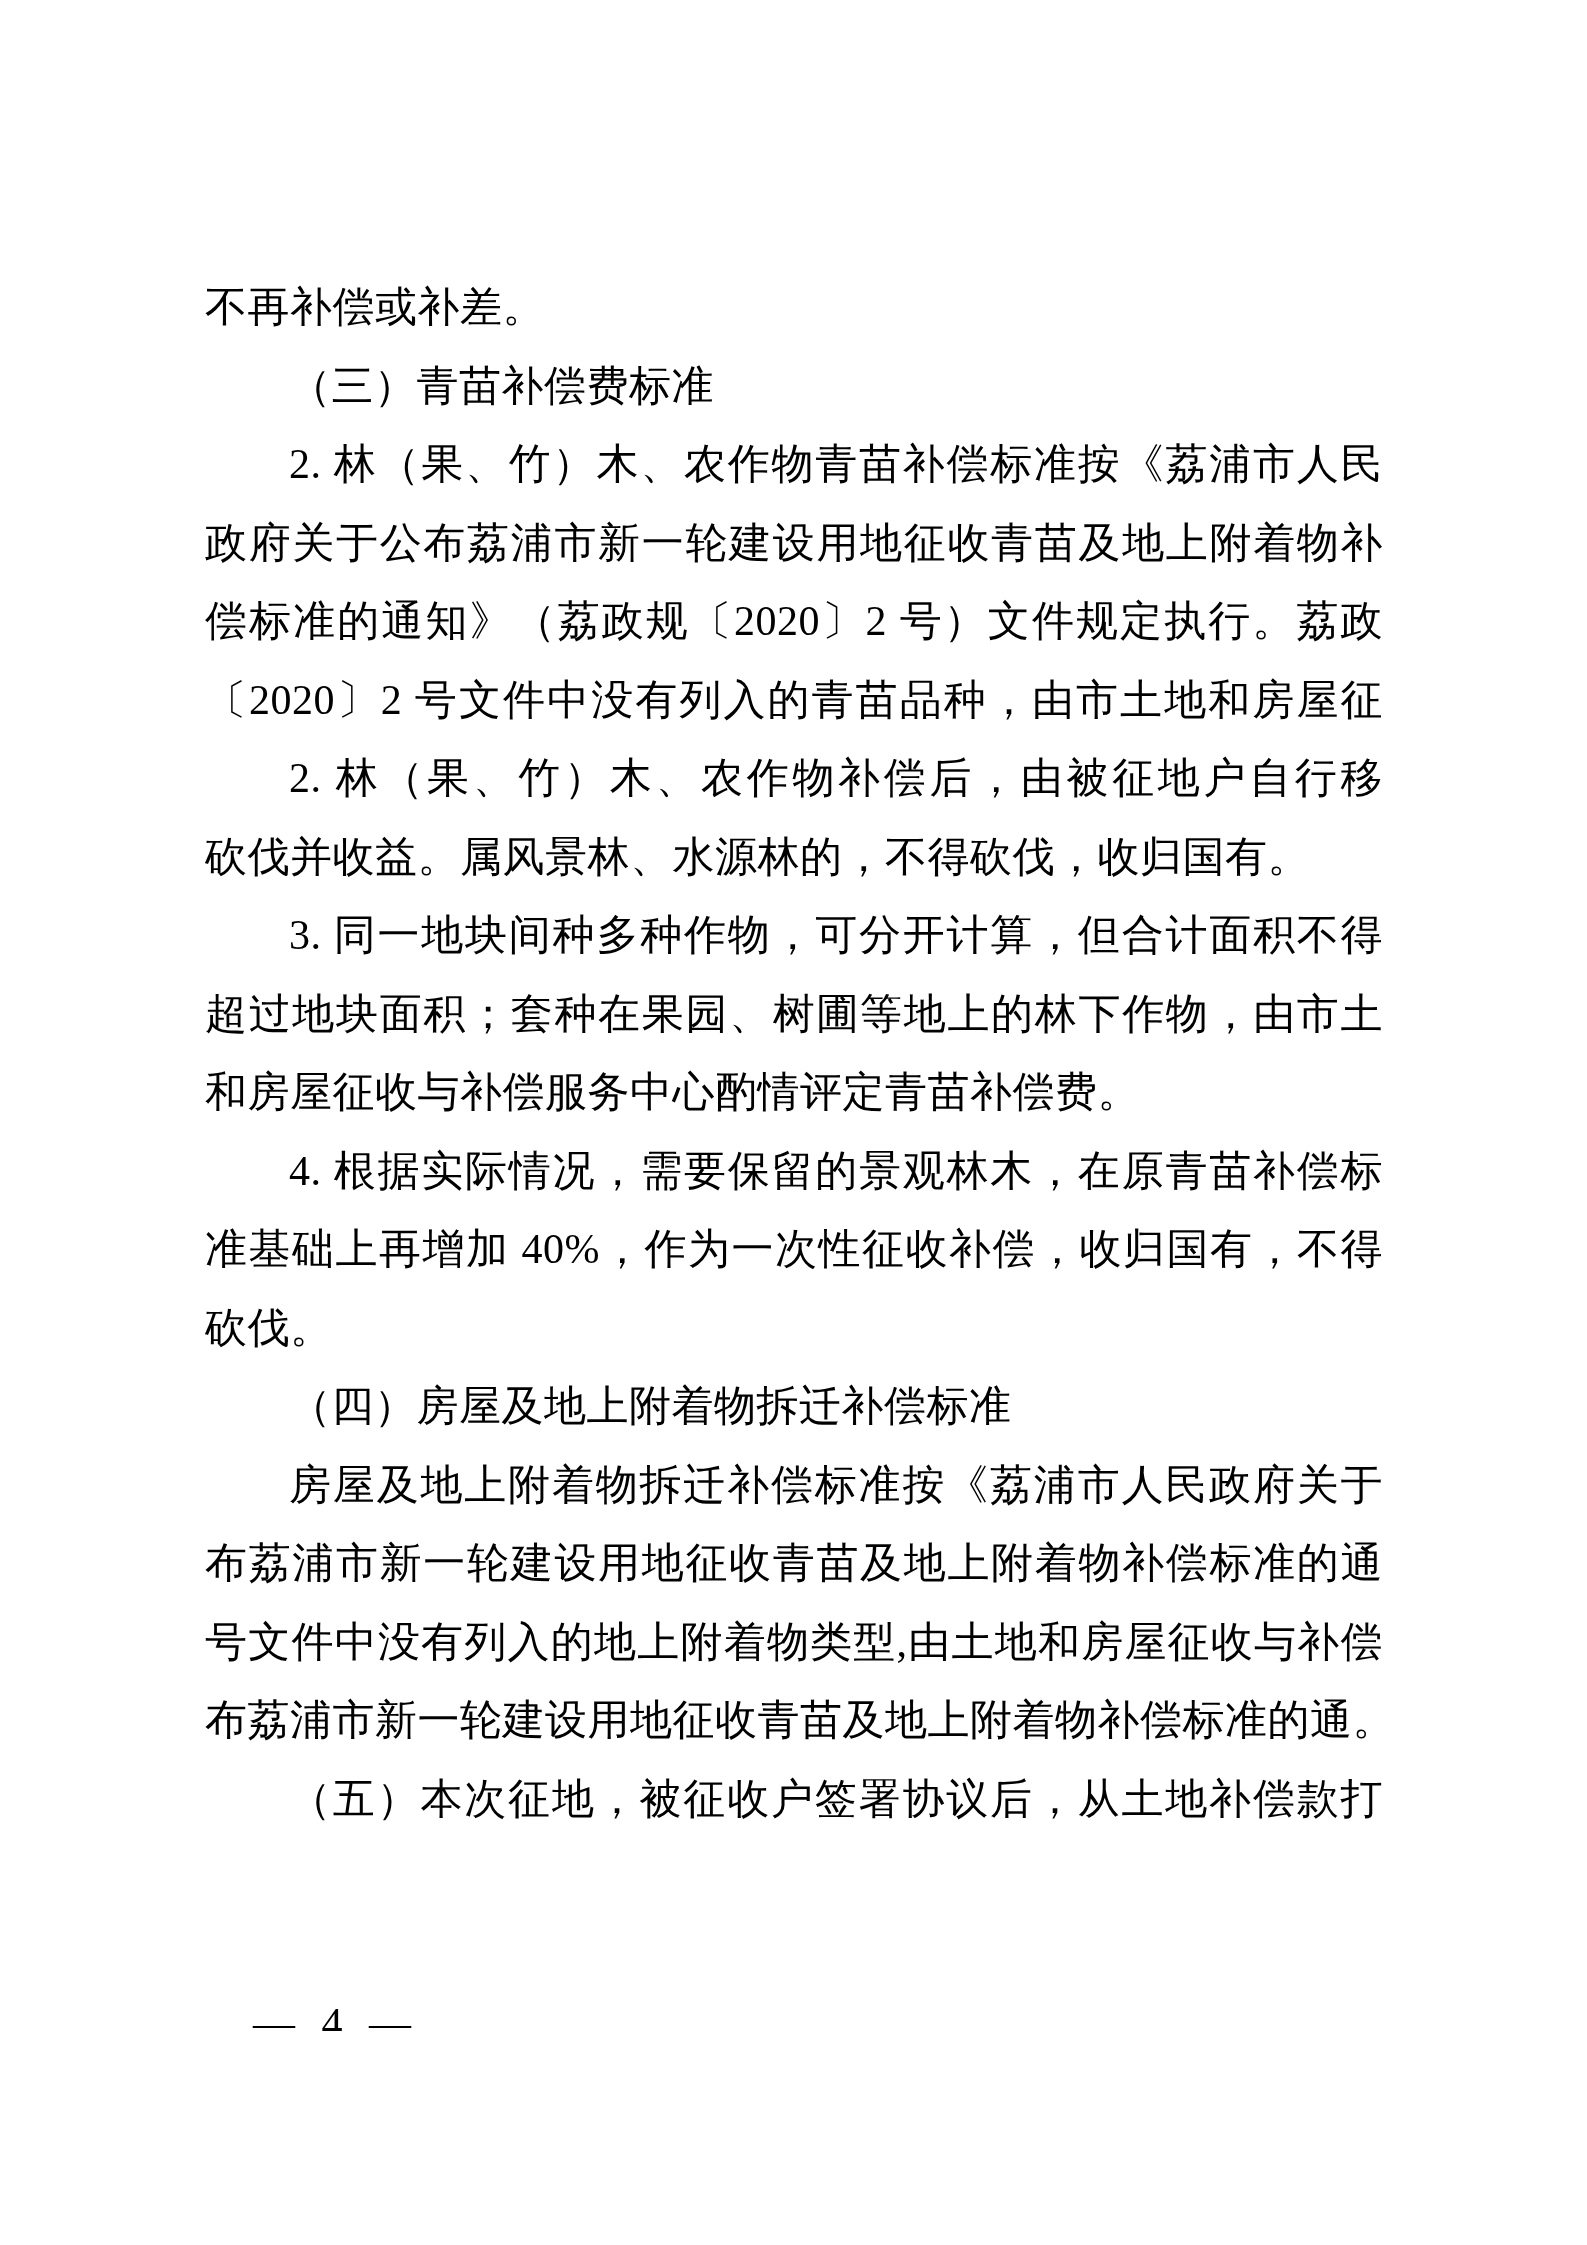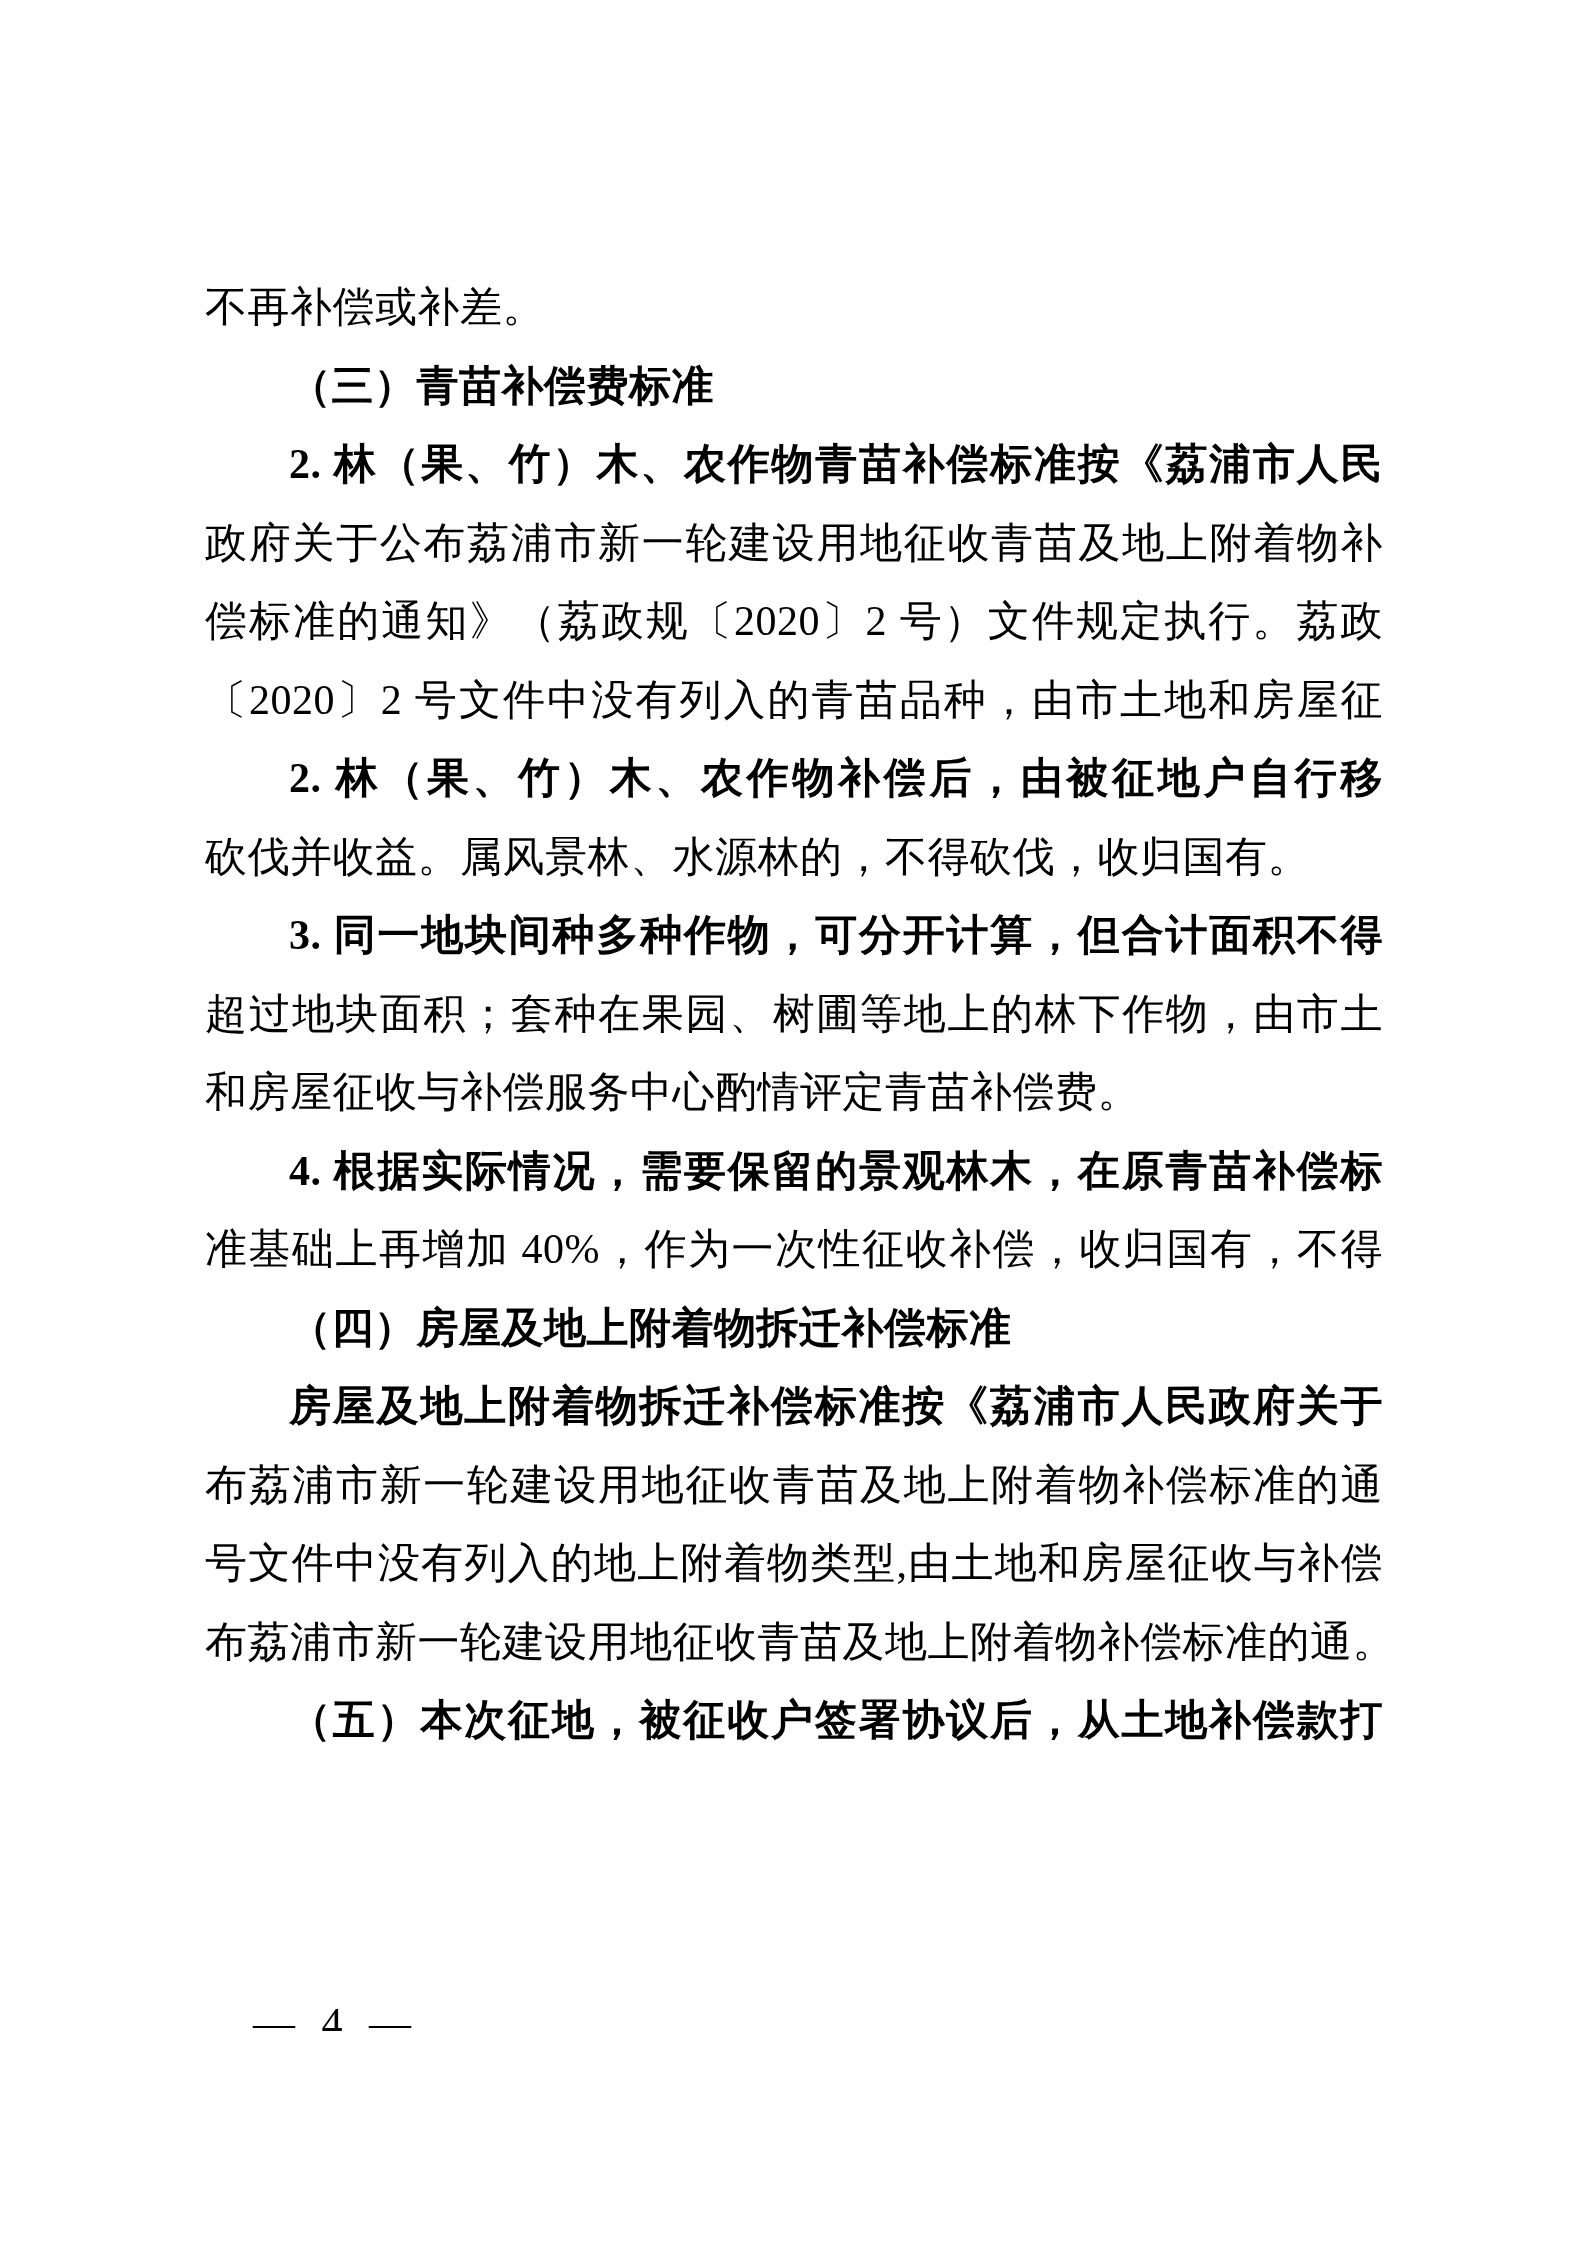--- a/index.html
+++ b/index.html
@@ -25,21 +25,20 @@
   .line {
     font-size: 42px;
     height: 78.5px;
     line-height: 78.5px;
     white-space: nowrap;
     text-align: left;
     letter-spacing: 0.5px;
   }
   .line.indent {
     text-indent: 2em;
-    font-weight: bold;
   }
   .line.fill {
     white-space: normal;
     text-align: justify;
     text-align-last: justify;
     text-justify: inter-character;
     overflow: hidden;
   }
   .footer {
     position: absolute;
@@ -62,20 +61,21 @@
       <div class="line fill">政府关于公布荔浦市新一轮建设用地征收青苗及地上附着物补</div>
       <div class="line fill">偿标准的通知》（荔政规〔2020〕2 号）文件规定执行。荔政规</div>
       <div class="line fill">〔2020〕2 号文件中没有列入的青苗品种，由市土地和房屋征收</div>
       <div class="line indent fill">2. 林（果、竹）木、农作物补偿后，由被征地户自行移栽、</div>
       <div class="line">砍伐并收益。属风景林、水源林的，不得砍伐，收归国有。</div>
       <div class="line indent fill">3. 同一地块间种多种作物，可分开计算，但合计面积不得</div>
       <div class="line fill">超过地块面积；套种在果园、树圃等地上的林下作物，由市土地</div>
       <div class="line">和房屋征收与补偿服务中心酌情评定青苗补偿费。</div>
       <div class="line indent fill">4. 根据实际情况，需要保留的景观林木，在原青苗补偿标</div>
       <div class="line fill">准基础上再增加 40%，作为一次性征收补偿，收归国有，不得</div>
+      <div class="line">砍伐。</div>
       <div class="line indent">（四）房屋及地上附着物拆迁补偿标准</div>
       <div class="line indent fill">房屋及地上附着物拆迁补偿标准按《荔浦市人民政府关于公</div>
       <div class="line fill">布荔浦市新一轮建设用地征收青苗及地上附着物补偿标准的通</div>
       <div class="line fill">号文件中没有列入的地上附着物类型,由土地和房屋征收与补偿</div>
       <div class="line">布荔浦市新一轮建设用地征收青苗及地上附着物补偿标准的通。</div>
       <div class="line indent fill">（五）本次征地，被征收户签署协议后，从土地补偿款打入</div>
     </div>
   <div class="footer">— 4 —</div>
 </div>
 

